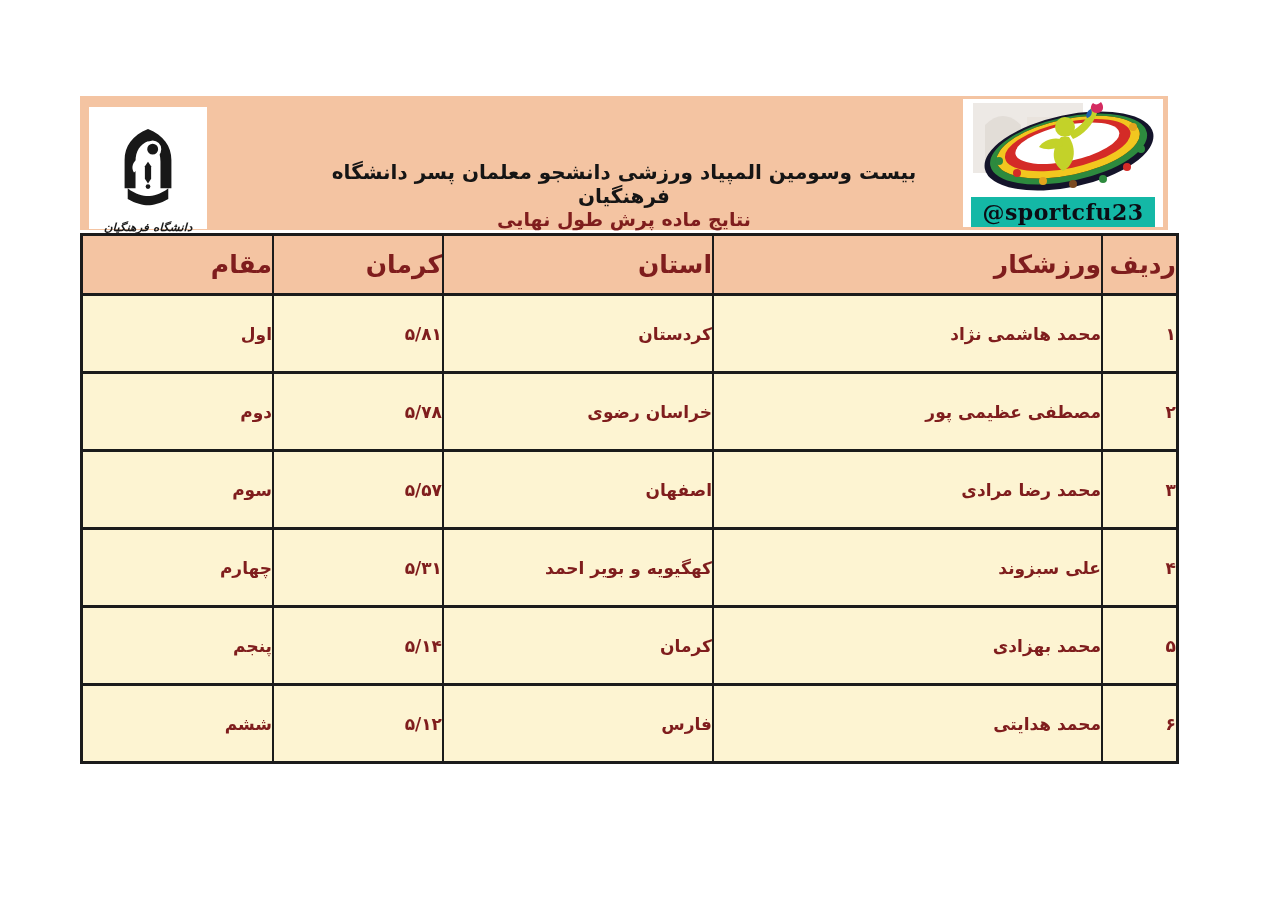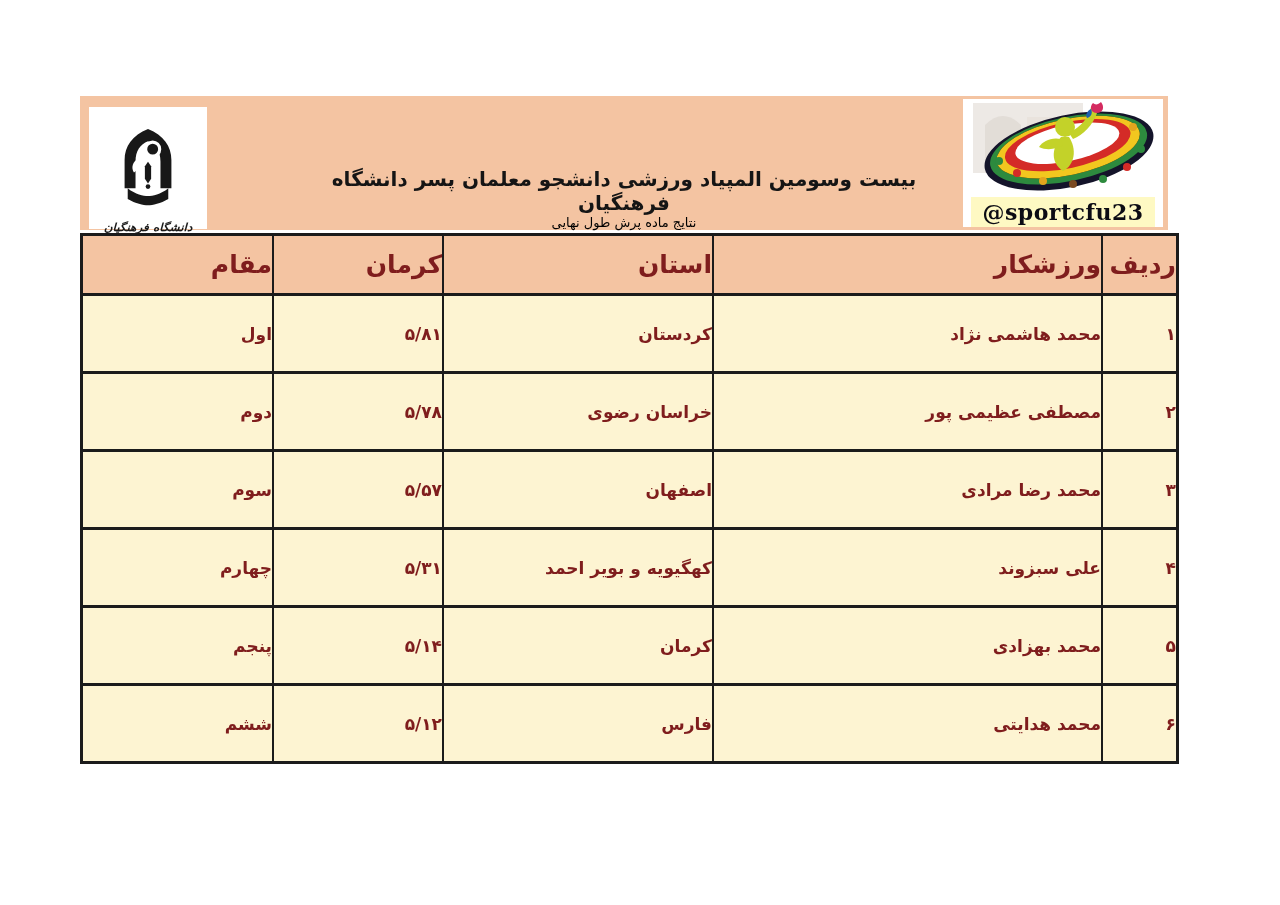--- a/index.html
+++ b/index.html
@@ -12,39 +12,39 @@
     position:absolute;left:80px;top:96px;width:1088px;height:134px;
     background:#f4c4a2;
   }
   .titles{
     position:absolute;left:220px;right:220px;top:0;height:100%;
     display:flex;flex-direction:column;justify-content:flex-end;
     text-align:center;direction:rtl;
   }
   .title-l1{font-size:20px;font-weight:bold;color:#151515;}
   .title-l2{font-size:20px;font-weight:bold;color:#151515;}
-  .title-l3{font-size:13px;font-weight:normal;color:#000000;}
+  .title-l3{font-size:19px;font-weight:bold;color:#7f1d1d;}
   
   .uni-box{
     position:absolute;left:9px;top:11px;width:118px;height:122px;
     background:#ffffff;display:flex;flex-direction:column;align-items:center;
     justify-content:flex-start;padding-top:20px;box-sizing:border-box;
   }
   .uni-caption{
     font-size:12px;font-weight:bold;font-style:italic;color:#1a1a1a;
     direction:rtl;margin-top:1px;transform:scaleY(.9);
   }
   
   .sport-box{
     position:absolute;right:5px;top:3px;width:200px;height:128px;
     background:#ffffff;display:flex;flex-direction:column;align-items:center;
     justify-content:flex-start;box-sizing:border-box;
   }
   .sport-badge{
-    margin-top:-2px;width:184px;height:30px;background:#fef9c3;
+    margin-top:-2px;width:184px;height:30px;background:#14b8a6;
     color:#0c0c14;font-family:"DejaVu Serif","Liberation Serif",serif;
     font-weight:bold;font-size:22px;text-align:center;line-height:30px;
     letter-spacing:.5px;
   }
   
   table.results{
     position:absolute;left:80px;top:233px;width:1088px;
     border-collapse:collapse;table-layout:fixed;
     border:3px solid #1b1b1b;background:#fdf4d2;direction:rtl;
   }

